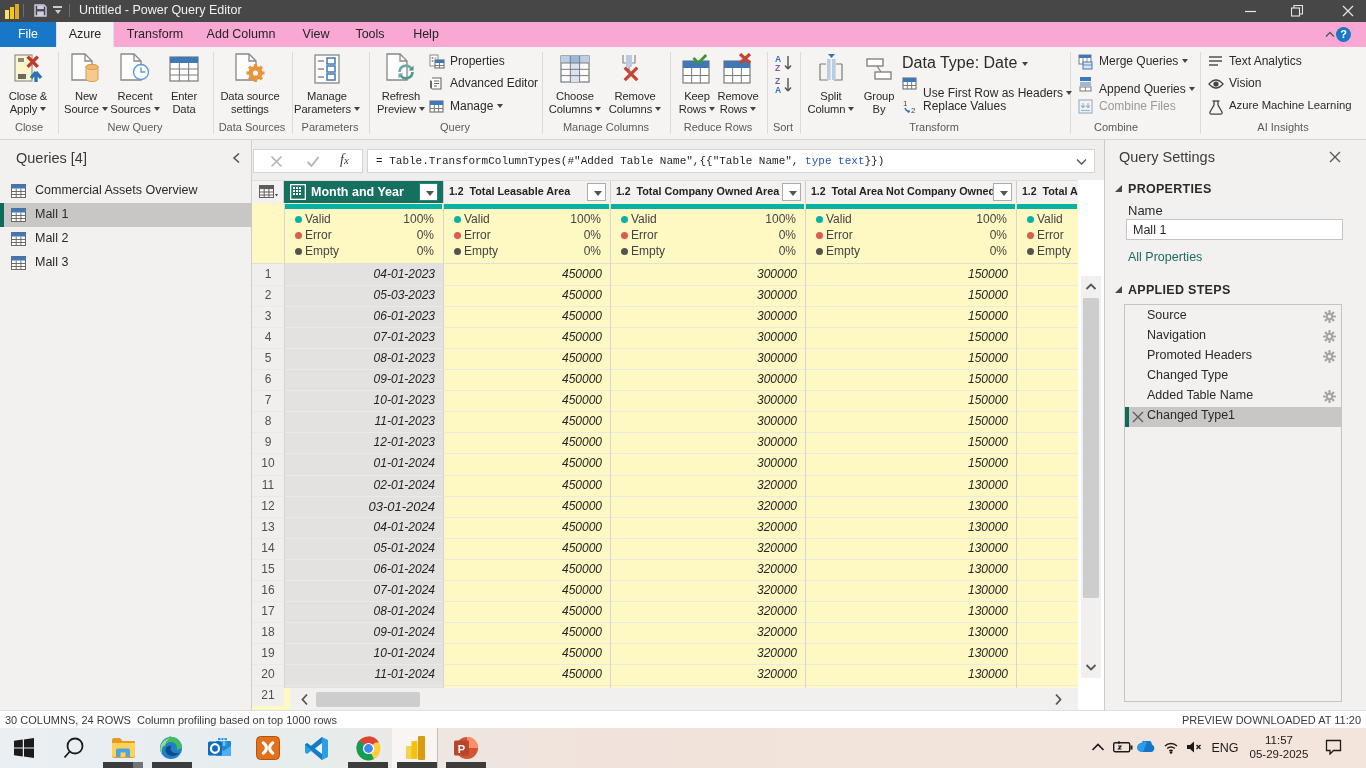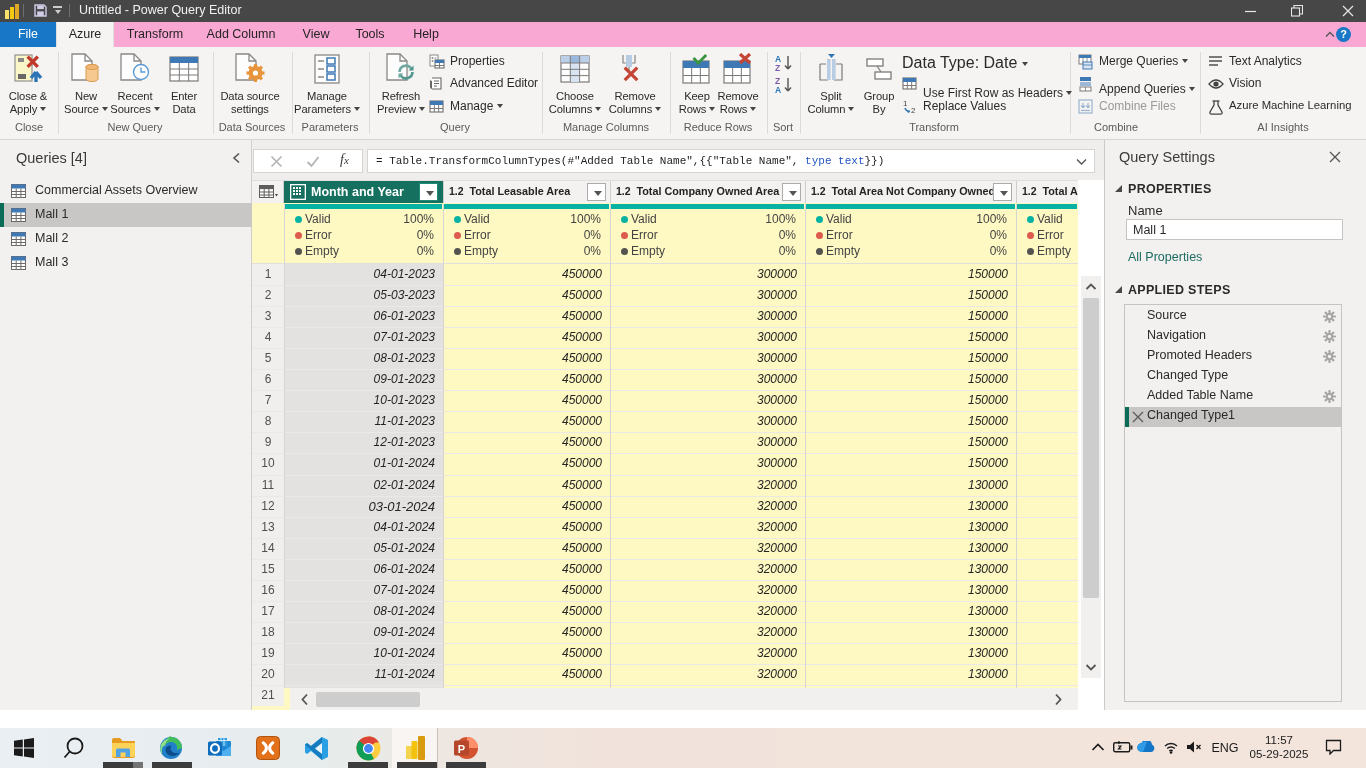--- a/index.html
+++ b/index.html
@@ -681,20 +681,25 @@
         </g>
         <circle cx="7" cy="7" r="1.8" fill="#f2f1f0"></circle>
       </svg>
       <div class="abs" style="left:0;top:102px;width:216px;height:20px;background:#c8c7c5;"></div>
       <div class="abs" style="left:0;top:102px;width:4px;height:20px;background:#0c6a58;"></div>
       <svg class="abs" style="left:7px;top:106px;" width="12" height="12" viewBox="0 0 12 12">
         <path d="M1 1 L11 11 M11 1 L1 11" stroke="#5f5d5b" stroke-width="1.4"></path>
       </svg>
       <div class="abs" style="left:22px;top:103px;font-size:12.5px;color:#2b2a29;">Changed Type1</div>
     </div>
+<div class="abs" style="left:0;top:710px;width:1366px;height:18px;background:#fff;border-top:1px solid #e1dfdd;">
+ <div class="abs" style="left:5px;top:3px;font-size:11px;color:#3b3a39;">30 COLUMNS, 24 ROWS</div>
+ <div class="abs" style="left:137px;top:3px;font-size:11px;color:#3b3a39;">Column profiling based on top 1000 rows</div>
+ <div class="abs" style="right:5px;top:3px;font-size:11px;color:#3b3a39;">PREVIEW DOWNLOADED AT 11:20</div>
+</div>
 
 <div class="abs" style="left:0;top:728px;width:1366px;height:40px;background:linear-gradient(90deg,#e9eff3 0%,#e7edf0 14%,#e7eceb 25%,#eee6e1 33%,#f1e3db 44%,#f2e3db 70%,#f3e4dc 100%);">
 <svg class="abs" style="left:14px;top:10px;" width="20" height="20" viewBox="0 0 20 20">
 <path d="M0 2.8 L8.8 1.6 V9.4 H0 Z" fill="#1b1b1b"></path>
         <path d="M10 1.4 L20 0 V9.4 H10 Z" fill="#1b1b1b"></path>
 <path d="M0 10.6 H8.8 V18.4 L0 17.2 Z" fill="#1b1b1b"></path>
         <path d="M10 10.6 H20 V20 L10 18.6 Z" fill="#1b1b1b"></path>
       </svg>
       <svg class="abs" style="left:63px;top:9px;" width="22" height="22" viewBox="0 0 22 22">
 <circle cx="12" cy="9" r="7.5" fill="none" stroke="#1b1b1b" stroke-width="1.8"></circle>

